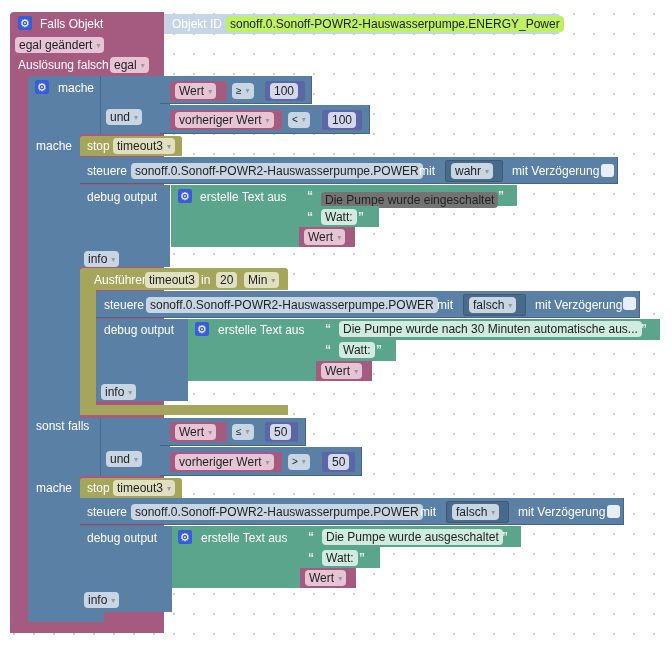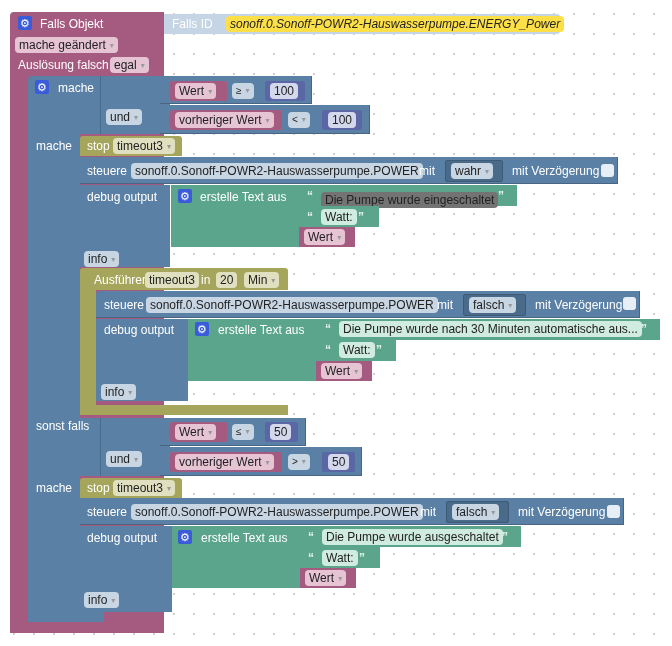--- a/index.html
+++ b/index.html
@@ -42,23 +42,23 @@
   .shadow { box-shadow: inset -1px -1px 0 rgba(0,0,0,0.2); }
 </style>
 </head>
 <body>
 
 <div class="blk event" style="left:10px;top:12px;width:154px;height:620px;border-radius:4px 0 0 4px;"></div>
 <div class="blk event" style="left:10px;top:624px;width:154px;height:9px;"></div>
 <div class="blk objid" style="left:164px;top:14px;width:396px;height:20px;border-radius:0 3px 3px 0;"></div>
 <span class="gear" style="left:18px;top:16px;">⚙</span>
 <span class="lbl" style="left:40px;top:17px;">Falls Objekt</span>
-<span class="lbl" style="left:172px;top:17px;color:#fff;">Falls ID</span>
-<span class="field" style="left:226px;top:16px;background:#fde047;font-style:italic;">sonoff.0.Sonoff-POWR2-Hauswasserpumpe.ENERGY_Power</span>
-<span class="field" style="left:15px;top:37px;background:#e6c4d4;"><span>mache geändert</span><span class="arr">▾</span></span>
+<span class="lbl" style="left:172px;top:17px;color:#fff;">Objekt ID</span>
+<span class="field" style="left:226px;top:16px;background:#bef264;">sonoff.0.Sonoff-POWR2-Hauswasserpumpe.ENERGY_Power</span>
+<span class="field" style="left:15px;top:37px;background:#e6c4d4;"><span>egal geändert</span><span class="arr">▾</span></span>
 <span class="lbl" style="left:18px;top:58px;">Auslösung falsch</span>
 <span class="field" style="left:110px;top:57px;background:#e6c4d4;"><span>egal</span><span class="arr">▾</span></span>
 
 <div class="blk logic" style="left:28px;top:76px;width:52px;height:544px;border-radius:4px 0 0 4px;"></div>
 <div class="blk logic" style="left:80px;top:76px;width:90px;height:58px;"></div>
 <div class="blk logic" style="left:80px;top:418px;width:90px;height:58px;"></div>
 <div class="blk logic" style="left:28px;top:612px;width:76px;height:10px;"></div>
 <span class="gear" style="left:35px;top:80px;">⚙</span>
 <span class="lbl" style="left:58px;top:81px;">mache</span>
 <span class="lbl" style="left:36px;top:139px;">mache</span>

